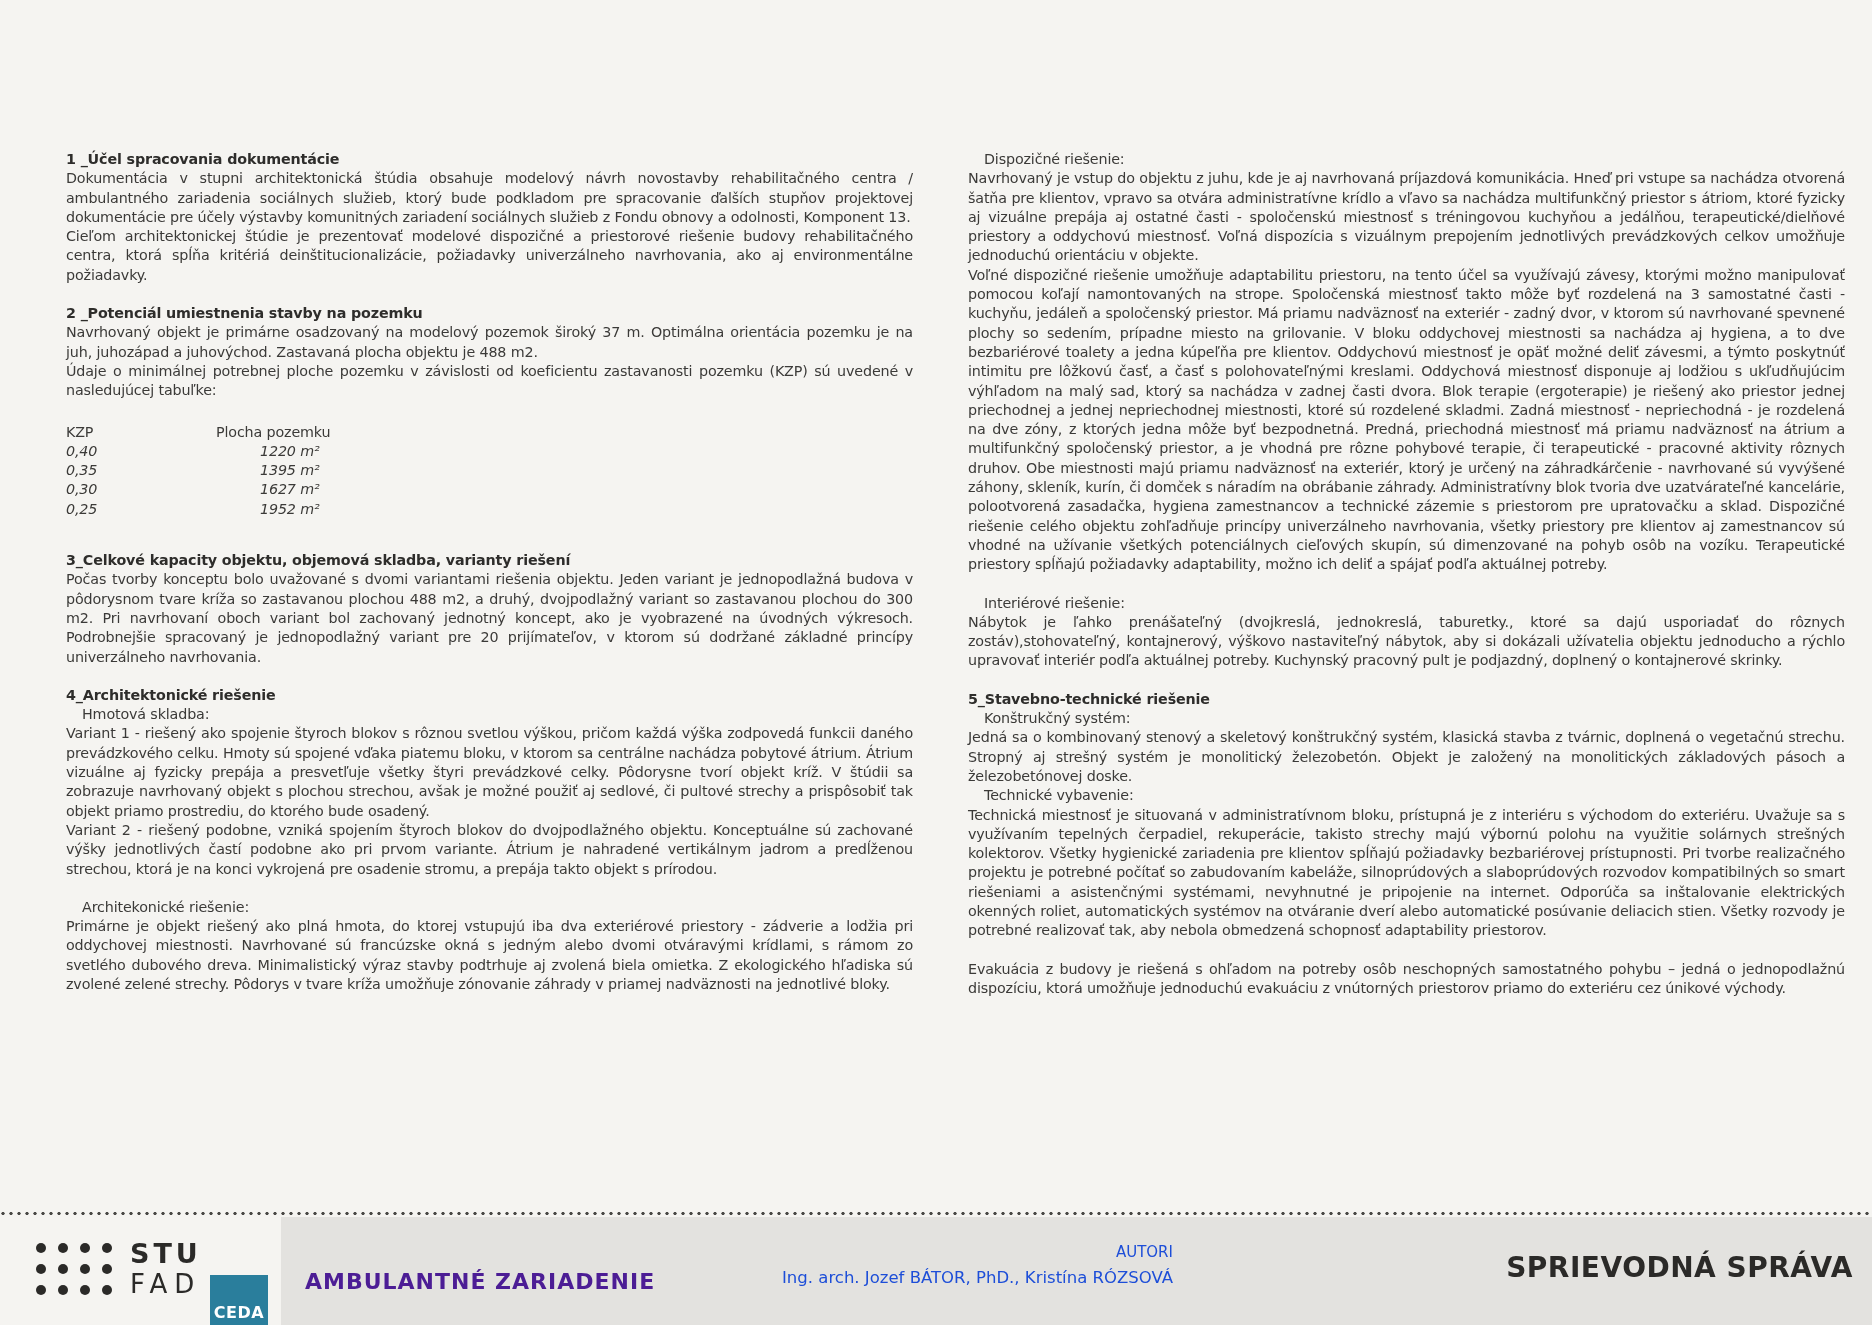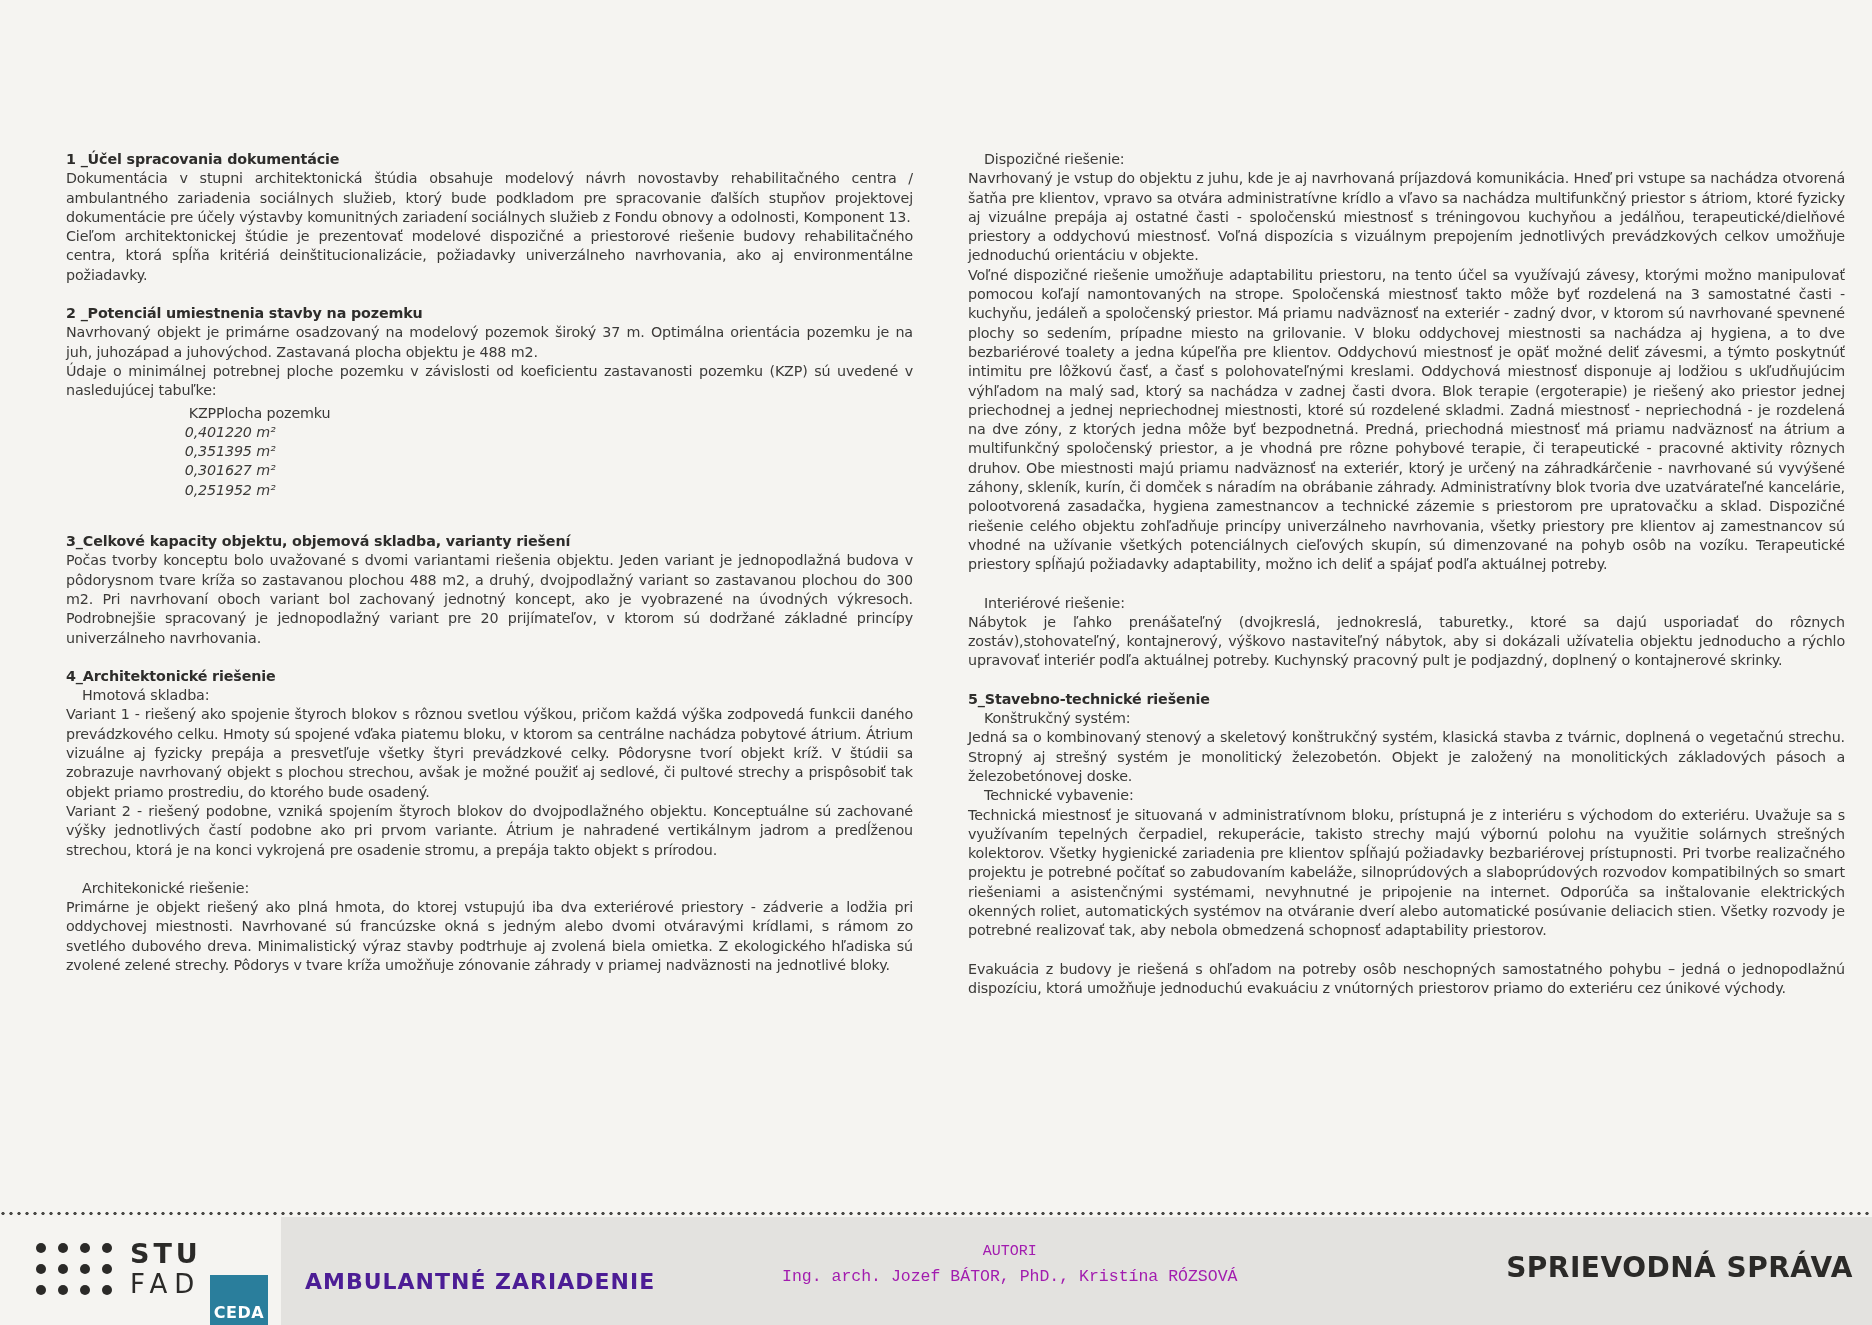--- a/index.html
+++ b/index.html
@@ -14,24 +14,24 @@
     font-size:14.3px;line-height:19.3px;letter-spacing:-0.15px;
     text-align:justify;
   }
   #col-left{left:66px;width:847px;}
   #col-right{left:968px;width:877px;}
   .h{font-weight:bold;color:#2e2d2b;text-align:left;}
   .sub{padding-left:16px;text-align:left;}
   .p{margin:0;}
   .spacer{height:19px;}
   .spacer-lg{height:32px;}
-  .kzp-table{margin-top:3px;text-align:right;}
+  .kzp-table{margin-top:22px;text-align:left;}
   .kzp-row{display:flex;}
   .kzp-row .c1{width:150px;}
-  .kzp-row.data{font-style:italic;}
+  .kzp-row.data{font-style:italic;gap:44px;}
   
   .dotline{
     position:absolute;left:0;top:1210px;width:1872px;height:7px;z-index:6;
     background-image:radial-gradient(circle at 3px 3.5px,#4a4946 1.4px,transparent 1.9px);
     background-size:8px 7px;background-repeat:repeat-x;
   }
   .footer-band{
     position:absolute;left:0;top:1217px;width:1872px;height:108px;
     background:#f5f4f1;z-index:5;padding-left:8px;
   }
@@ -59,21 +59,21 @@
   .ceda .ceda-label{font-weight:bold;font-size:16px;letter-spacing:0.5px;}
   .ceda .ceda-sub{
     width:46px;height:5px;margin:3px 0 5px 0;opacity:.75;
     background-image:linear-gradient(to right,#cfe4ec 0 3px,transparent 3px 4px);
     background-size:4px 2px;background-repeat:repeat;
   }
   .project-title{
     position:absolute;left:305px;top:52px;
     font-size:22px;font-weight:bold;letter-spacing:1px;color:#4c1d95;
   }
-  .authors{position:absolute;left:782px;top:26px;color:#a21caf;text-align:center;font-family:Liberation Mono, monospace;}
+  .authors{position:absolute;left:782px;top:26px;color:#1d4ed8;text-align:right;}
   .authors .a-label{font-size:15px;margin-bottom:7px;}
   .authors .a-names{font-size:16.5px;}
   .doc-title{
     position:absolute;right:27px;top:34px;
     font-size:28px;font-weight:bold;letter-spacing:0.5px;color:#2b2a28;
   }
 </style>
 </head>
 <body style="background: rgb(245, 244, 241); color: rgb(59, 58, 56);">
 

